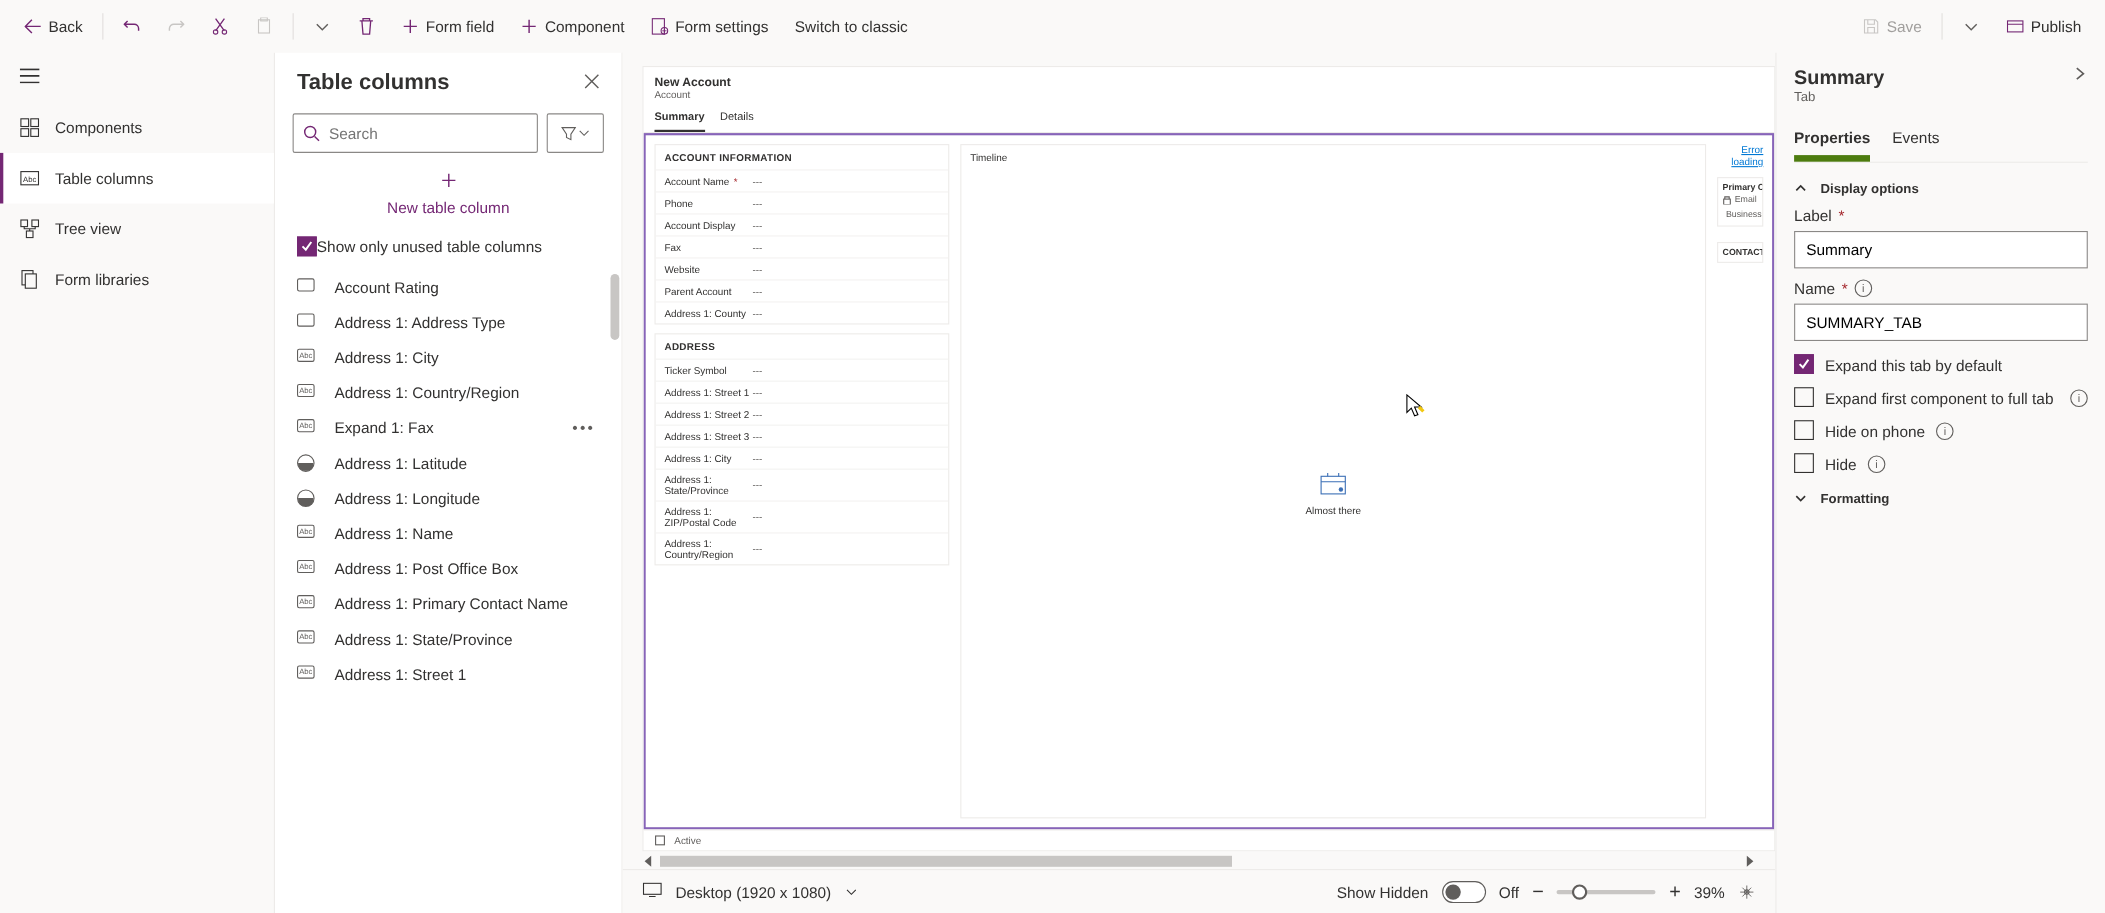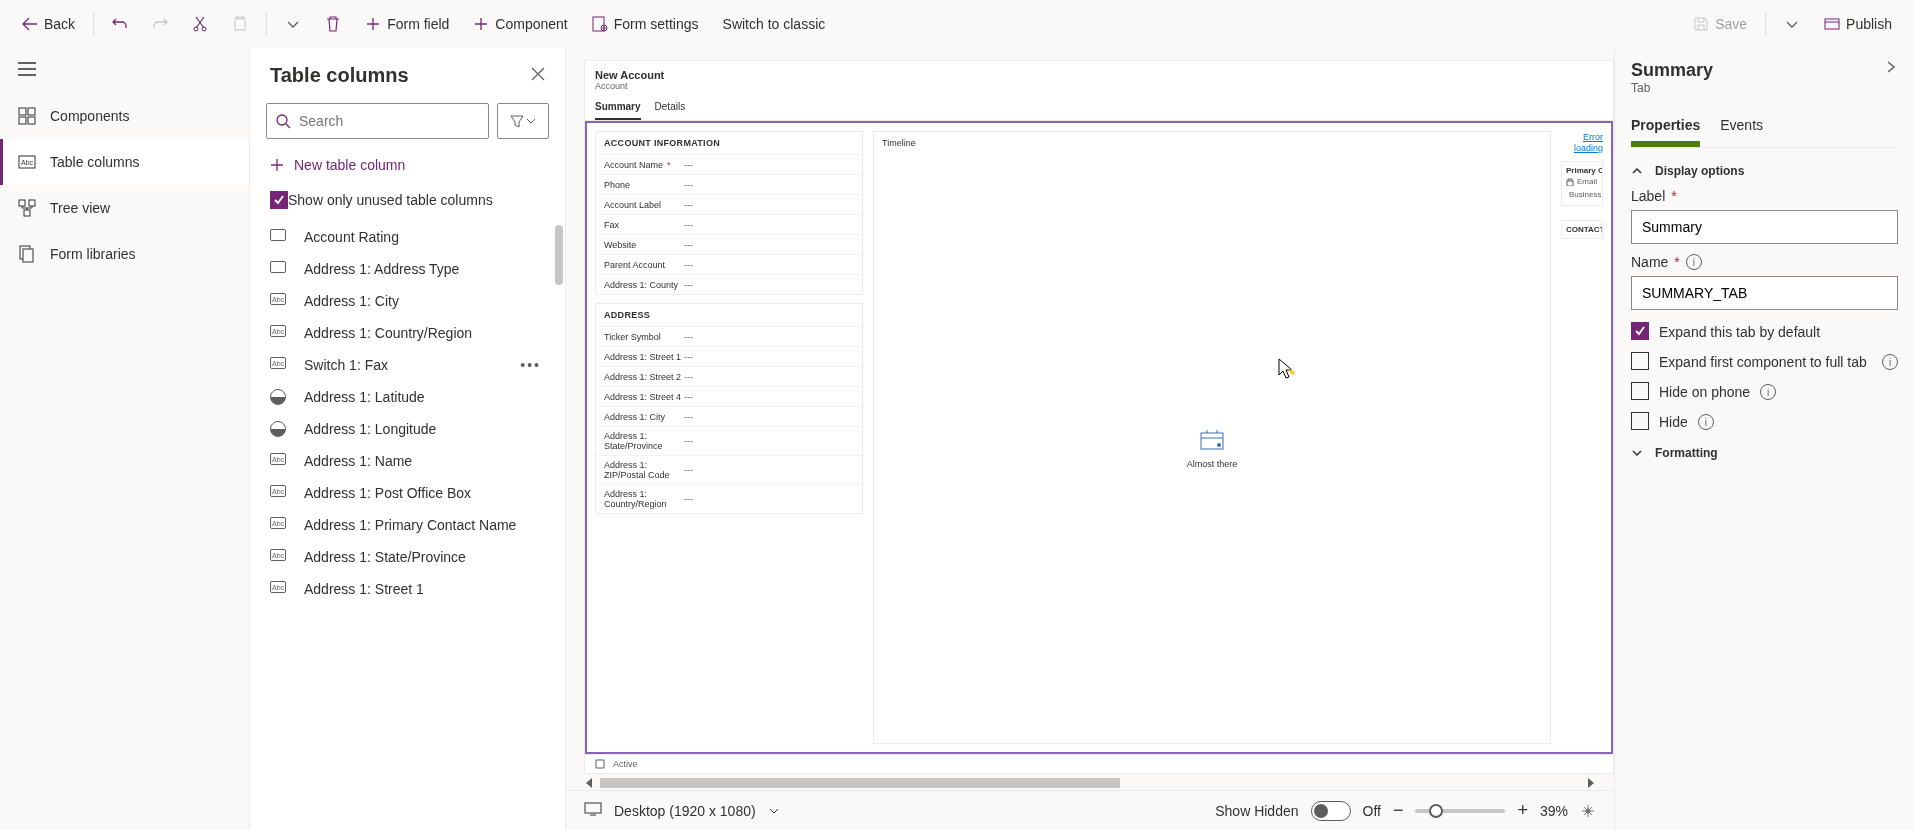--- a/index.html
+++ b/index.html
@@ -25,21 +25,21 @@
 .nav-item svg { width:18px; height:18px; flex-shrink:0; }
 
 
 .panel { width: 316px; background:#fff; border-right:1px solid #edebe9; display:flex; flex-direction:column; }
 .panel-hdr { padding: 16px 20px 8px; display:flex; justify-content:space-between; align-items:center; }
 .panel-hdr h2 { font-size:20px; font-weight:600; }
 .panel-search-row { display:flex; gap:8px; padding: 8px 16px; align-items:center; }
 .panel-search { flex:1; display:flex; align-items:center; border:1px solid #8a8886; border-radius:2px; height:36px; padding:0 8px; gap:8px; }
 .panel-search input { border:none; outline:none; flex:1; font-size:14px; }
 .panel-filter { width:56px; height:36px; border:1px solid #8a8886; border-radius:2px; display:flex; align-items:center; justify-content:center; gap:2px; cursor:pointer; }
-.panel-newcol { display:flex; align-items:center; gap:10px; padding:10px 20px; color:#742774; cursor:pointer; }
+.panel-newcol { display:flex; align-items:center; gap:10px; padding:10px 20px; color:#742774; cursor:pointer;flex-direction:column; }
 .panel-check-row { display:flex; align-items:center; padding:8px 20px 12px; }
 .panel-list { flex:1; overflow:hidden; position:relative; }
 .col-item { display:flex; align-items:flex-start; gap:18px; padding:8px 20px; cursor:grab; }
 .col-icon { width:16px; height:12px; border:1px solid #605e5c; border-radius:2px; display:flex; align-items:center; justify-content:center; font-size:7px; color:#605e5c; background:#fff; flex-shrink:0; }
 .col-icon.globe { border-radius:50%; height:16px; background:linear-gradient(to bottom, #fff 50%, #605e5c 50%); }
 .more-dots { margin-left:auto; color:#605e5c; letter-spacing:2px; font-size:14px; padding:0 4px; display:none; }
 .col-item.hovered .more-dots { display:block; }
 .panel-scroll { position:absolute; right:2px; top:4px; width:8px; height:60px; background:#c8c6c4; border-radius:4px; }
 
 .chk { width:18px; height:18px; border:1px solid #323130; display:inline-flex; align-items:center; justify-content:center; flex-shrink:0; }
@@ -294,21 +294,21 @@
         <div class="col-item">
           <span class="col-icon">Abc</span>
           <span>Address 1: City</span>
         </div>
         <div class="col-item">
           <span class="col-icon">Abc</span>
           <span>Address 1: Country/Region</span>
         </div>
         <div class="col-item hovered">
           <span class="col-icon">Abc</span>
-          <span>Switch 1: Fax</span>
+          <span>Expand 1: Fax</span>
           <span class="more-dots">•••</span>
         </div>
         <div class="col-item">
           <span class="col-icon globe"></span>
           <span>Address 1: Latitude</span>
         </div>
         <div class="col-item">
           <span class="col-icon globe"></span>
           <span>Address 1: Longitude</span>
         </div>
@@ -353,21 +353,21 @@
               <div id="section1-fields">
                   <div class="field">
                     <div class="field-label">Account Name<span class="field-req">*</span></div>
                     <div class="field-val">---</div>
                   </div>
                   <div class="field">
                     <div class="field-label">Phone</div>
                     <div class="field-val">---</div>
                   </div>
                   <div class="field">
-                    <div class="field-label">Account Label</div>
+                    <div class="field-label">Account Display</div>
                     <div class="field-val">---</div>
                   </div>
                   <div class="field">
                     <div class="field-label">Fax</div>
                     <div class="field-val">---</div>
                   </div>
                   <div class="field">
                     <div class="field-label">Website</div>
                     <div class="field-val">---</div>
                   </div>
@@ -390,21 +390,21 @@
                   </div>
                   <div class="field">
                     <div class="field-label">Address 1: Street 1</div>
                     <div class="field-val">---</div>
                   </div>
                   <div class="field">
                     <div class="field-label">Address 1: Street 2</div>
                     <div class="field-val">---</div>
                   </div>
                   <div class="field">
-                    <div class="field-label">Address 1: Street 4</div>
+                    <div class="field-label">Address 1: Street 3</div>
                     <div class="field-val">---</div>
                   </div>
                   <div class="field">
                     <div class="field-label">Address 1: City</div>
                     <div class="field-val">---</div>
                   </div>
                   <div class="field">
                     <div class="field-label">Address 1: State/Province</div>
                     <div class="field-val">---</div>
                   </div>

